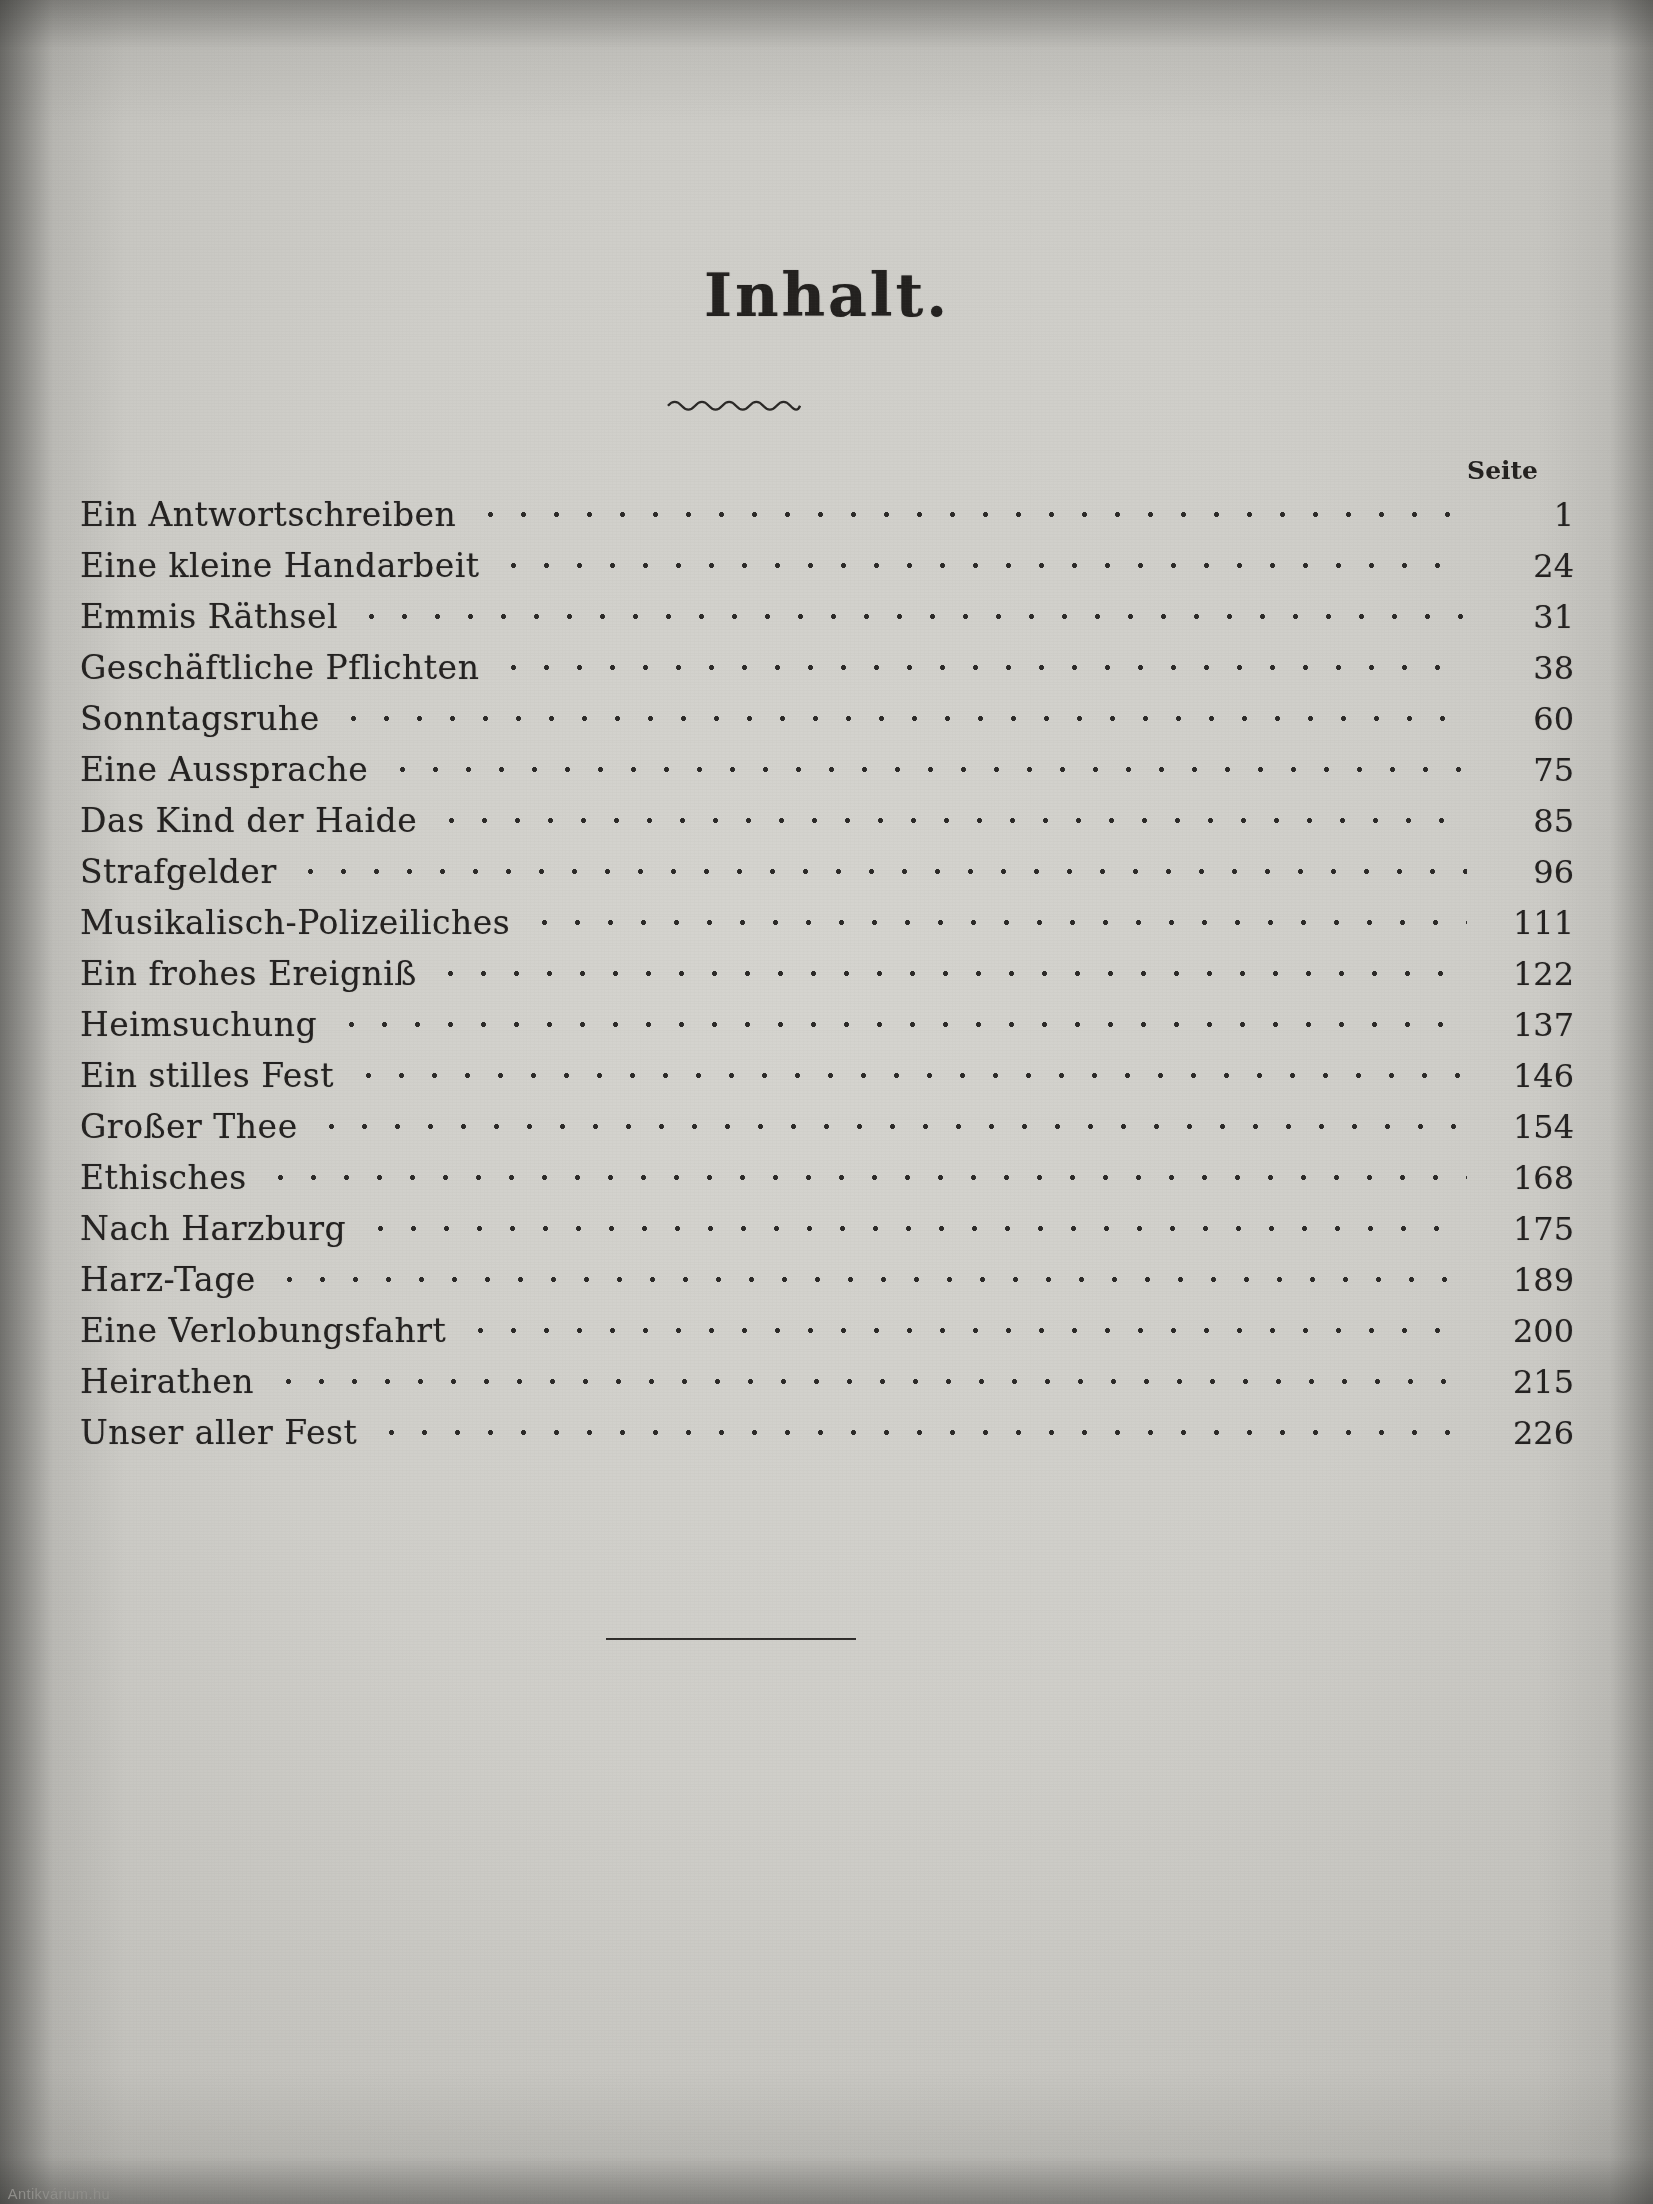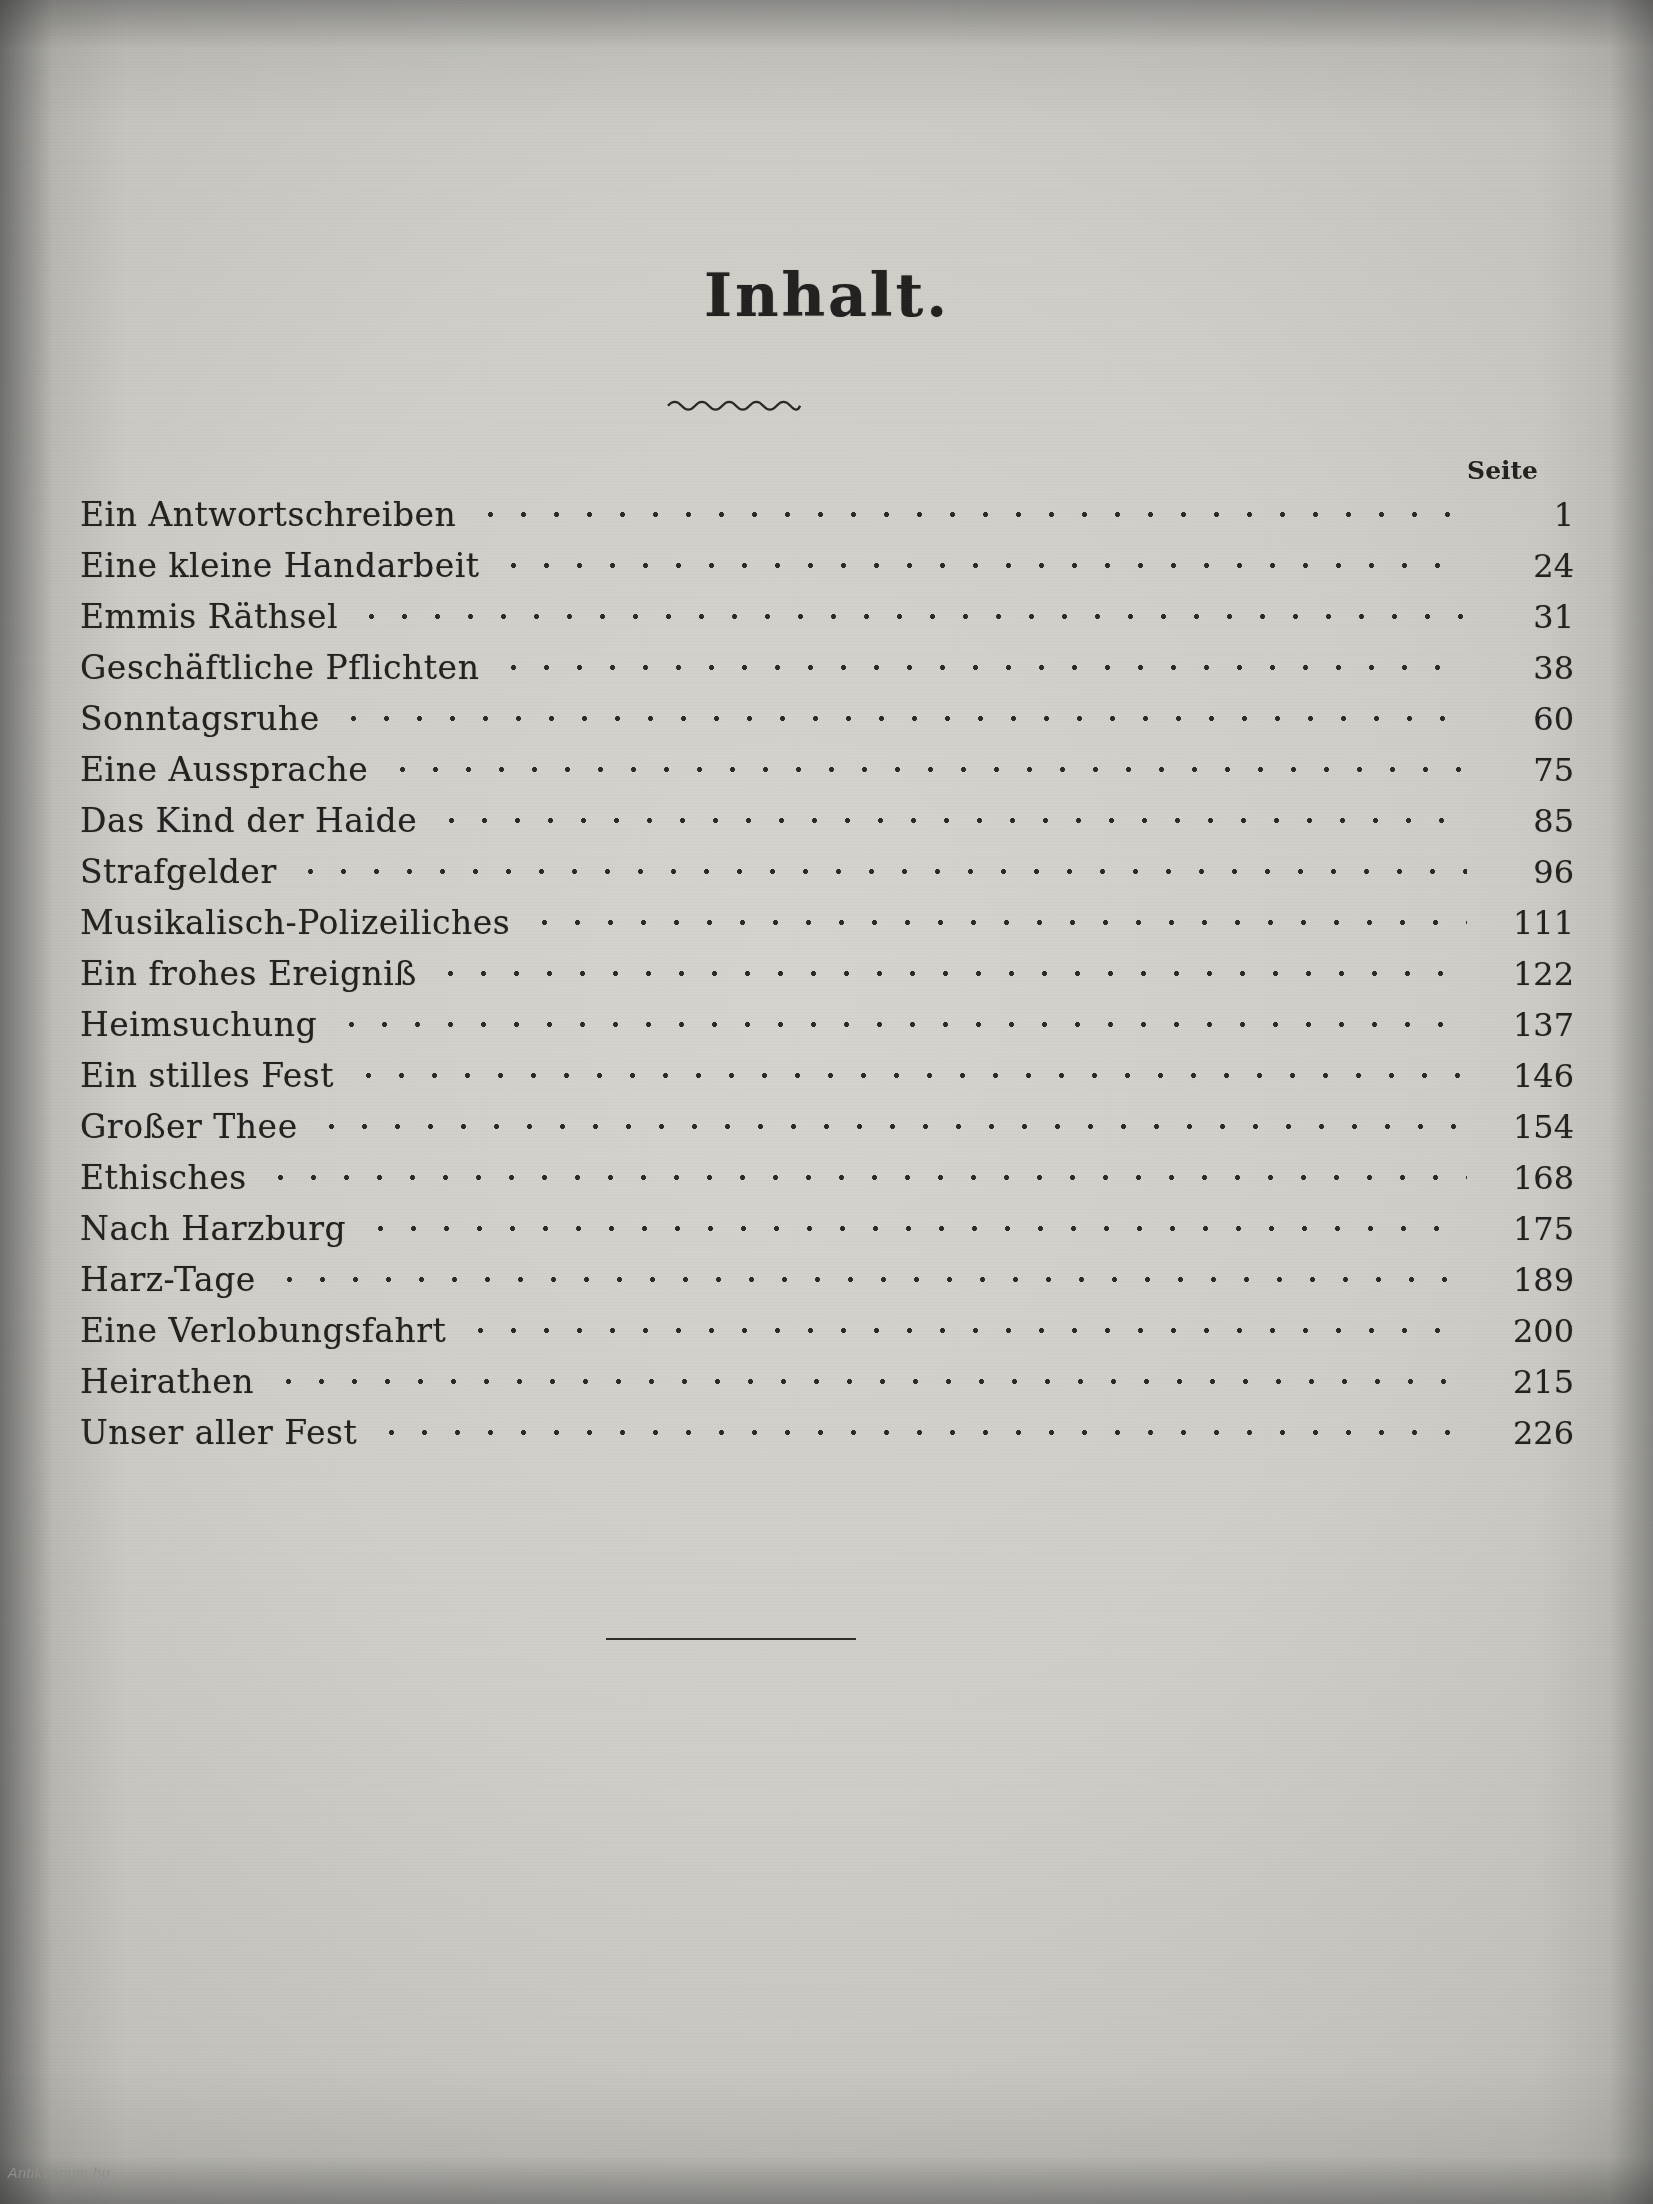--- a/index.html
+++ b/index.html
@@ -134,26 +134,25 @@
     left: 606px;
     top: 1638px;
     width: 250px;
     height: 1.9px;
     background: #2e2c2a;
   }
 
   .watermark {
     position: absolute;
     left: 7.8px;
-    bottom: 24px;
+    bottom: 3px;
     font-family: "Liberation Sans", sans-serif;
     font-size: 14.6px;
     color: #8f8e8a;
     letter-spacing: 0.4px;
-    font-style: italic;
   }
 </style>
 </head>
 <body>
 
 <div id="page">
   <div id="content">
 
     <div class="title">Inhalt.</div>
 

